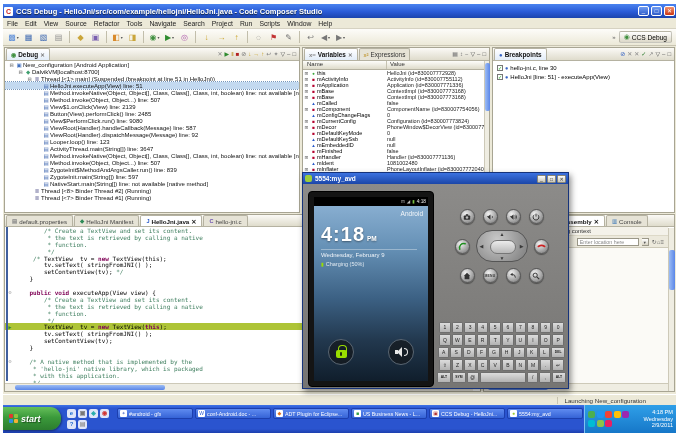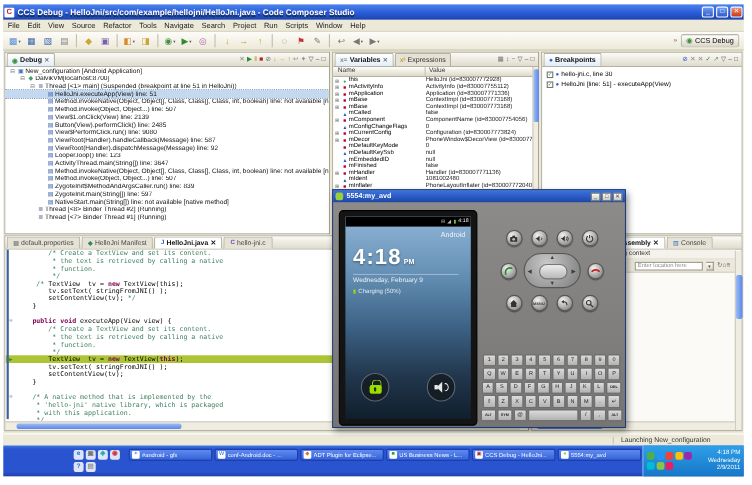--- a/index.html
+++ b/index.html
@@ -900,20 +900,29 @@
                 <span class="key">,</span>
                 <span class="key small">ALT</span>
               </div>
             </div>
       </div>
 
     </div>
   </div>
 
   <div class="taskbar">
+    <div class="startbtn">
+      <span class="flag">
+            <i class="f1"></i>
+            <i class="f2"></i>
+            <i class="f3"></i>
+            <i class="f4"></i>
+          </span>
+      <span class="stext">start</span>
+    </div>
     <div class="ql" id="quicklaunch">
           <span class="qlicon" style="color: rgb(31, 111, 208);">e</span>
           <span class="qlicon" style="color: rgb(119, 119, 119);">▣</span>
           <span class="qlicon" style="color: rgb(34, 170, 170);">◈</span>
           <span class="qlicon" style="color: rgb(208, 51, 51);">◉</span>
           <span class="qlicon" style="color: rgb(42, 111, 208);">?</span>
           <span class="qlicon" style="color: rgb(153, 153, 153);">▤</span>
         </div>
     <div class="tbuttons" id="taskbuttons">
           <span class="taskbtn">

